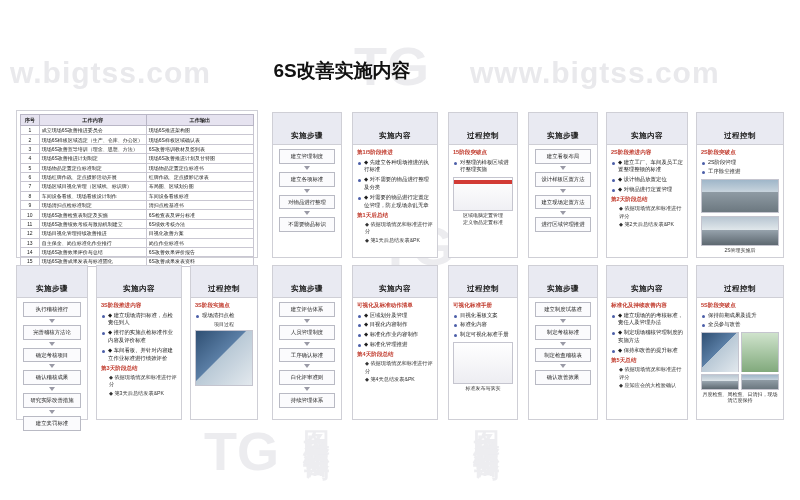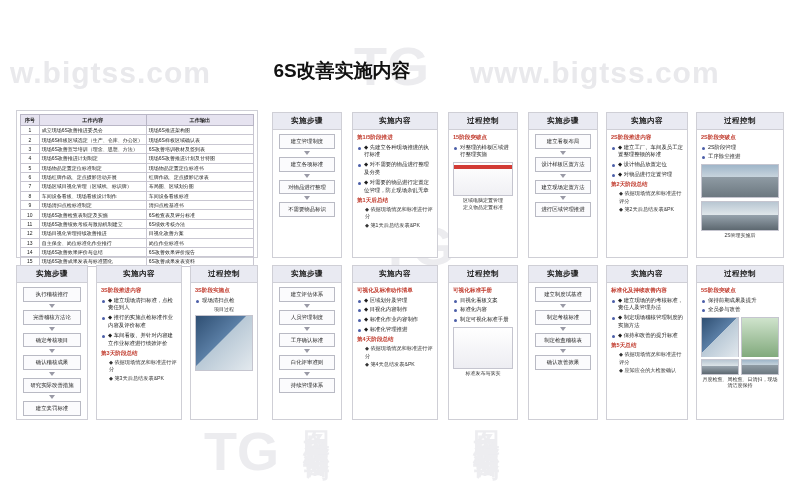--- a/index.html
+++ b/index.html
@@ -16,21 +16,21 @@
   .wm-v{position:absolute;color:#ededf0;font-size:26px;font-weight:bold;writing-mode:vertical-rl;letter-spacing:4px;pointer-events:none;user-select:none;z-index:0;}
   .page-title{
     position:absolute;top:58px;left:0;width:684px;text-align:center;
     font-size:19px;font-weight:bold;color:#111;z-index:5;
   }
   
   .card{position:absolute;border:1px solid #cfcfd6;background:#fff;z-index:3;box-sizing:border-box;}
   .card-hd{
     background:#e9eaf2;border-bottom:1px solid #cfcfd6;
     font-size:7.5px;font-weight:bold;color:#222;text-align:center;
-    padding:3px 0 3px;letter-spacing:.5px;
+    padding:18px 0 3px;letter-spacing:.5px;
   }
   .card-bd{padding:4px 4px 4px;box-sizing:border-box;}
   
   .step{
     border:1px solid #b9bac4;background:#fbfbfd;color:#1b1b1b;
     font-size:5.4px;line-height:1.25;text-align:center;
     padding:3px 2px;margin:0 auto;box-sizing:border-box;width:92%;
     display:flex;align-items:center;justify-content:center;min-height:13px;
   }
   .arrow{width:0;height:0;margin:2px auto;border-left:3px solid transparent;border-right:3px solid transparent;border-top:4px solid #9a9aa6;}

